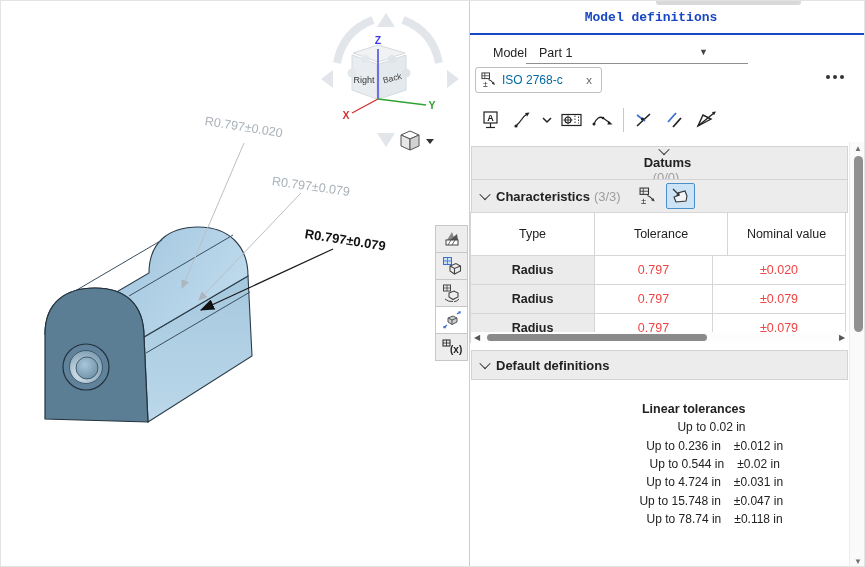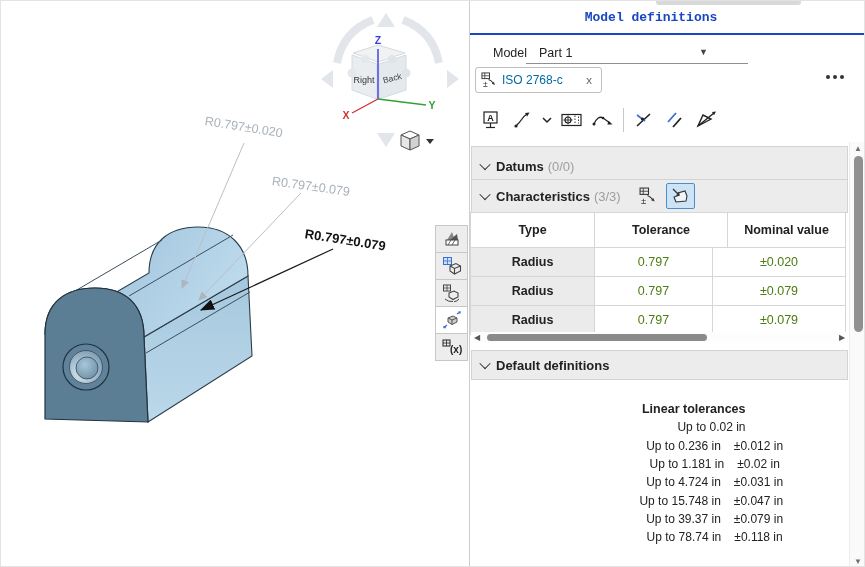--- a/index.html
+++ b/index.html
@@ -58,22 +58,22 @@
   .sect-count { font-size:13px; color:#9e9e9e; margin-left:4px; }
   .chev { width:8px; height:8px; border-left:1.6px solid #333; border-bottom:1.6px solid #333;
           transform:rotate(-45deg) translate(1px,-1px); }
   #char-tools { display:flex; align-items:center; margin-left:18px; gap:8px; }
   .char-add-btn { width:29px; height:26px; background:#cde3f6; border:1px solid #4a8fcb; border-radius:2px;
                   display:flex; align-items:center; justify-content:center; cursor:pointer; }
 
   #tol-table { position:absolute; left:1px; top:212px; width:377px; font-size:12.5px; }
   .trow { display:flex; }
   .tcell { border:1px solid #d6d6d6; margin:-1px 0 0 -1px; display:flex; align-items:center;
-           justify-content:center; height:30px; background:#fff; color:#4d7c0f; }
-  .thead .tcell { height:36px; font-weight:bold; color:#222; background:#fff; }
+           justify-content:center; height:30px; background:#fff; color:#ef4444; }
+  .thead .tcell { height:44px; font-weight:normal; color:#222; background:#fff; }
   .c0 { width:125px; } .c1 { width:119px; } .c2 { width:134px; }
   .tcell.typecell { background:#ebebeb; font-weight:bold; color:#222; }
 
   #hscroll { position:absolute; left:1px; top:331px; width:377px; height:11px; background:#fdfdfd;
              display:flex; align-items:center; }
   #hscroll .harrow { font-size:8px; color:#555; width:12px; text-align:center; cursor:pointer; }
   #hthumb { position:absolute; left:16px; top:2px; width:220px; height:7px; background:#8a8a8a;
             border-radius:4px; cursor:grab; }
   #hscroll .harrow.right { position:absolute; right:0; }
 
@@ -325,21 +325,21 @@
       </span>
       <span class="pt-icon">
         <svg width="24" height="22" viewBox="0 0 24 22">
           <path d="M4,17 L17,10 L9,6 Z" fill="none" stroke="#222" stroke-width="1.4"></path>
           <line x1="4" y1="17" x2="20" y2="4" stroke="#222" stroke-width="1.4"></line>
           <polygon points="18,3 22,2.4 20,6.2" fill="#222"></polygon>
         </svg>
       </span>
     </div>
 
-    <div class="sect-head" style="top:145px; height:40px;">
+    <div class="sect-head" style="top:145px; height:40px;flex-direction:column;">
       <span class="chev"></span>
       <span class="sect-title">Datums</span>
       <span class="sect-count">(0/0)</span>
     </div>
 
     <div class="sect-head" style="top:178px; height:34px;">
       <span class="chev"></span>
       <span class="sect-title">Characteristics</span>
       <span class="sect-count">(3/3)</span>
       <span id="char-tools">
@@ -407,34 +407,30 @@
 
       <div class="lt-row">
           <span class="lt-range">Up to 0.02 in</span>
           <span class="lt-val"></span>
         </div>
           <div class="lt-row">
           <span class="lt-range">Up to 0.236 in</span>
           <span class="lt-val">±0.012 in</span>
         </div>
           <div class="lt-row">
-          <span class="lt-range">Up to 1.181 in</span>
+          <span class="lt-range">Up to 0.544 in</span>
           <span class="lt-val">±0.02 in</span>
         </div>
           <div class="lt-row">
           <span class="lt-range">Up to 4.724 in</span>
           <span class="lt-val">±0.031 in</span>
         </div>
           <div class="lt-row">
           <span class="lt-range">Up to 15.748 in</span>
           <span class="lt-val">±0.047 in</span>
-        </div>
-          <div class="lt-row">
-          <span class="lt-range">Up to 39.37 in</span>
-          <span class="lt-val">±0.079 in</span>
         </div>
           <div class="lt-row">
           <span class="lt-range">Up to 78.74 in</span>
           <span class="lt-val">±0.118 in</span>
         </div>
         </div>
     </div>
 
     <div id="vscroll">
       <span class="varrow" style="top:2px;">▲</span>

